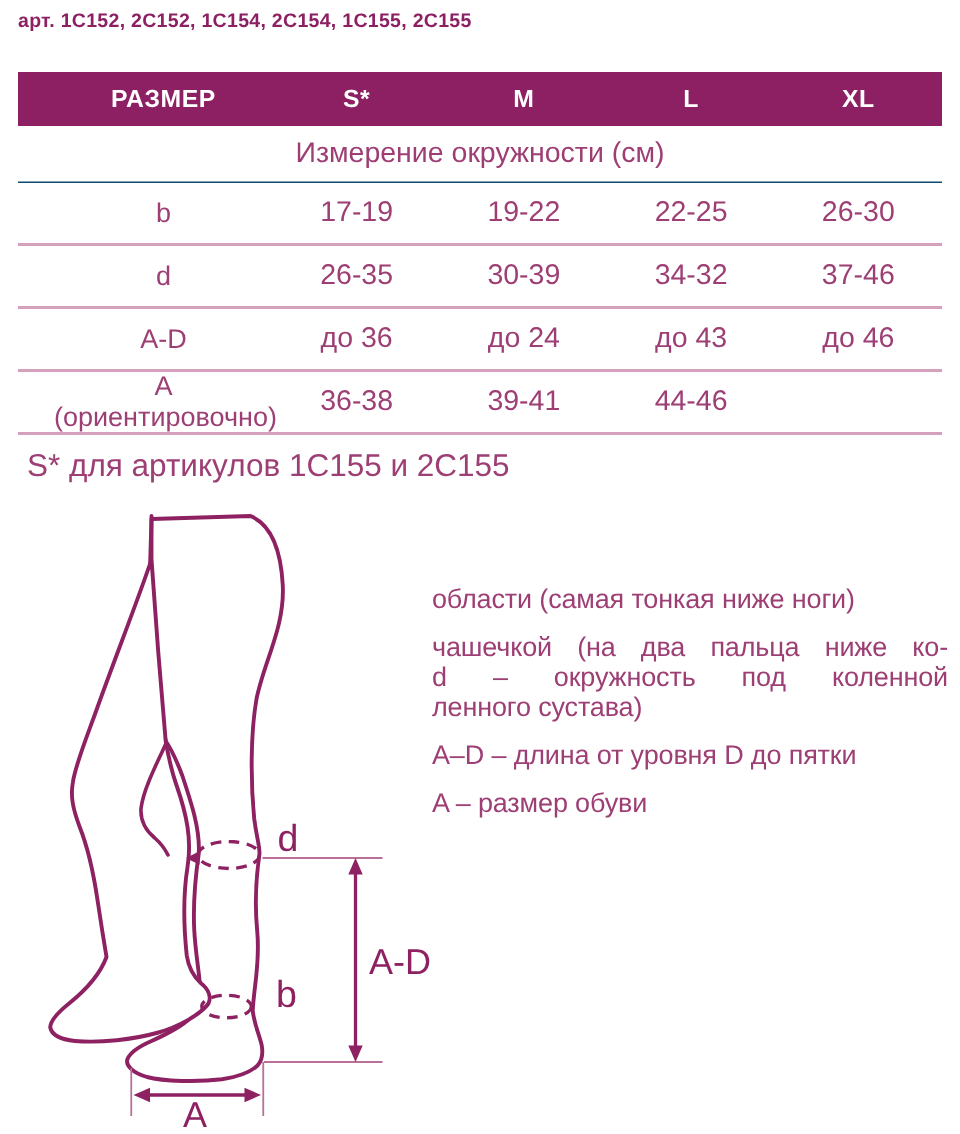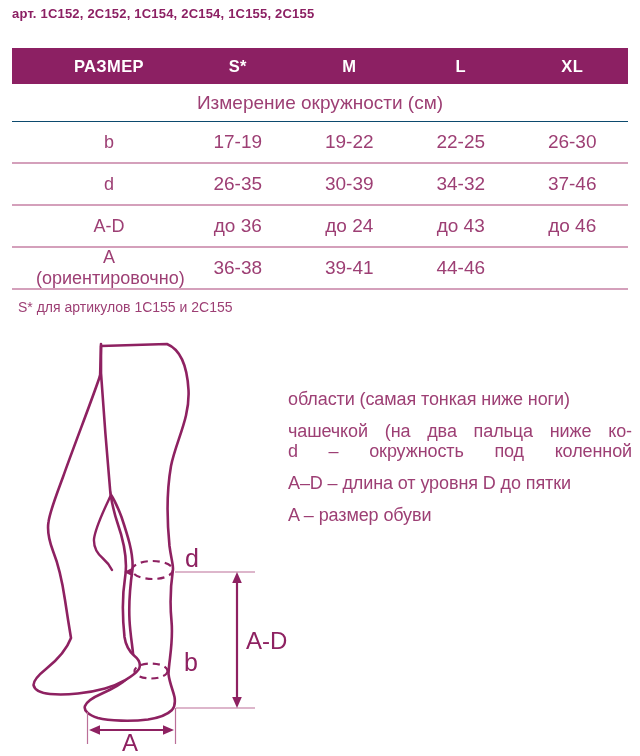--- a/index.html
+++ b/index.html
@@ -27,21 +27,21 @@
     border-bottom:1px solid #0c4a6e;
   }
   .trow {
     display:flex; height:42px; align-items:center;
     color:#9d3f74; font-size:19px;
     border-bottom:2px solid #d4a0bb;
   }
   .trow .rlabel { font-size:18px; }
   .footnote {
     position:absolute; left:18px; top:299px;
-    font-size:14px; color:#9d3f74;
+    font-size:21px; color:#9d3f74;
   }
   .diagram { position:absolute; left:25px; top:335px; }
   .legend {
     position:absolute; left:288px; top:389px; width:344px;
     color:#9d3f74; font-size:18px; line-height:20px; letter-spacing:-.1px;
   }
   .para { margin-bottom:12px; }
   .para:last-child { margin-bottom:0; }
   .ln.just { text-align:justify; text-align-last:justify; }
   svg text {
@@ -170,20 +170,21 @@
   <text x="122" y="751" font-size="24">A</text>
 </svg>
 
 <div class="legend">
   <div class="para">
     <div class="ln">области (самая тонкая ниже ноги)</div>
   </div>
   <div class="para">
     <div class="ln just">чашечкой (на два пальца ниже ко-</div>
     <div class="ln just">d – окружность под коленной</div>
+    <div class="ln">ленного сустава)</div>
   </div>
   <div class="para">
     <div class="ln">A–D – длина от уровня D до пятки</div>
   </div>
   <div class="para">
     <div class="ln">A – размер обуви</div>
   </div>
 </div>
 
 </body></html>

